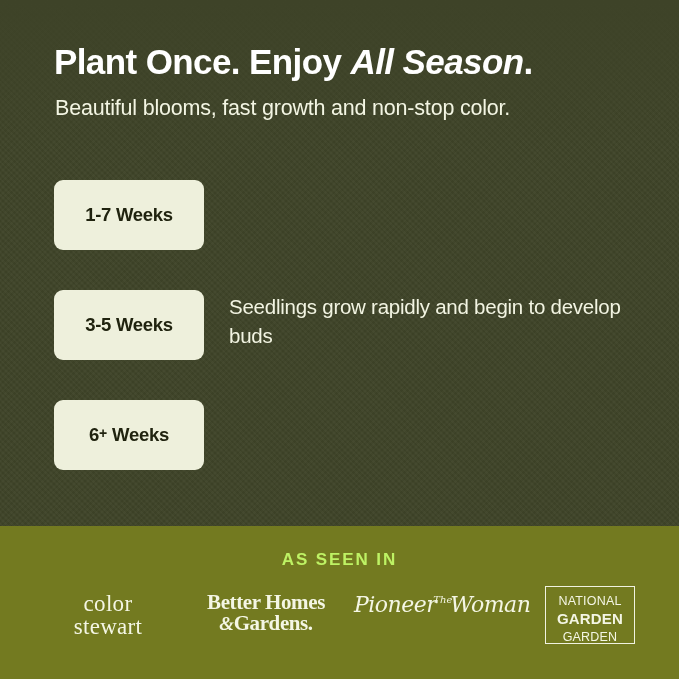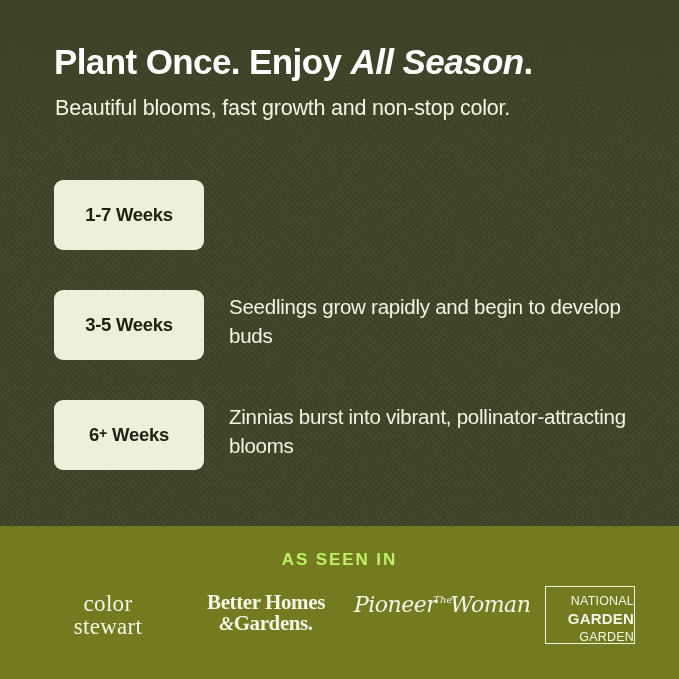--- a/index.html
+++ b/index.html
@@ -207,21 +207,21 @@
   
   .logo-ngb {
     left: 545px;
     top: 2px;
     width: 90px;
     height: 58px;
     border: 1.5px solid #f0f2e0;
     box-sizing: border-box;
     display: flex;
     flex-direction: column;
-    align-items: flex-end;
+    align-items: center;
     justify-content: center;
     padding-top: 8px;
   }
   .logo-ngb .l1,
   .logo-ngb .l3 {
     font-size: 12.5px;
     letter-spacing: 0.2px;
     line-height: 1.32;
     font-weight: normal;
   }
@@ -256,21 +256,20 @@
         <div class="tl-badge">
           <span class="tl-badge-label">3-5 Weeks</span>
         </div>
         <div class="tl-desc">Seedlings grow rapidly and begin to develop buds</div>
       </div>
 
       <div class="tl-row">
         <div class="tl-badge">
           <span class="tl-badge-label"><span>6</span><span class="plus">+</span><span> Weeks</span></span>
         </div>
-        <div class="tl-desc">Zinnias burst into vibrant, pollinator-attracting blooms</div>
       </div>
 
     </div>
   </div>
 
   <div class="bottom-section">
 
     <div class="as-seen-in">AS SEEN IN</div>
 
     <div class="logo-strip">

